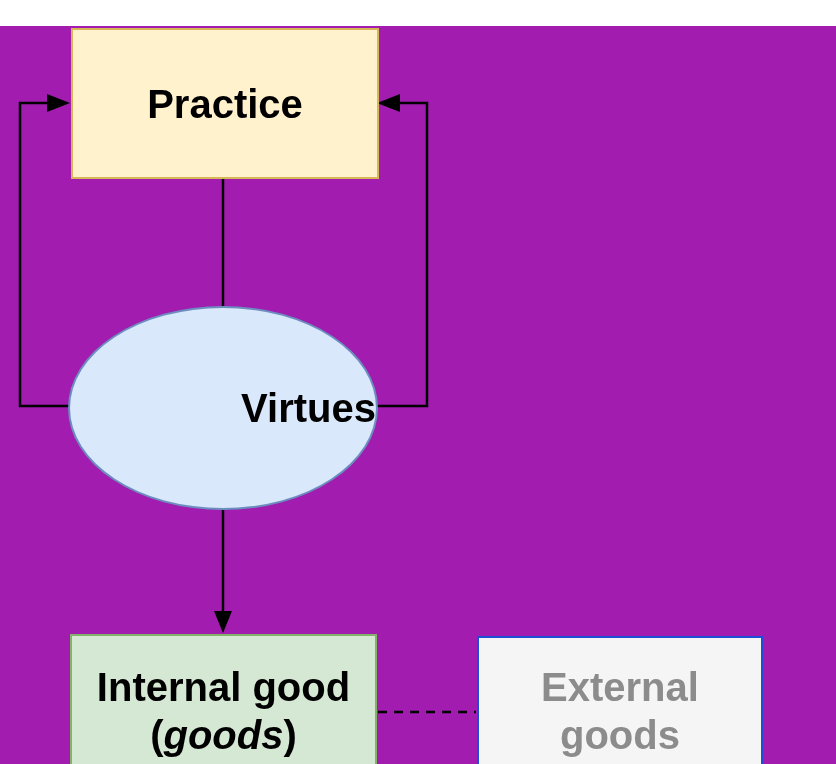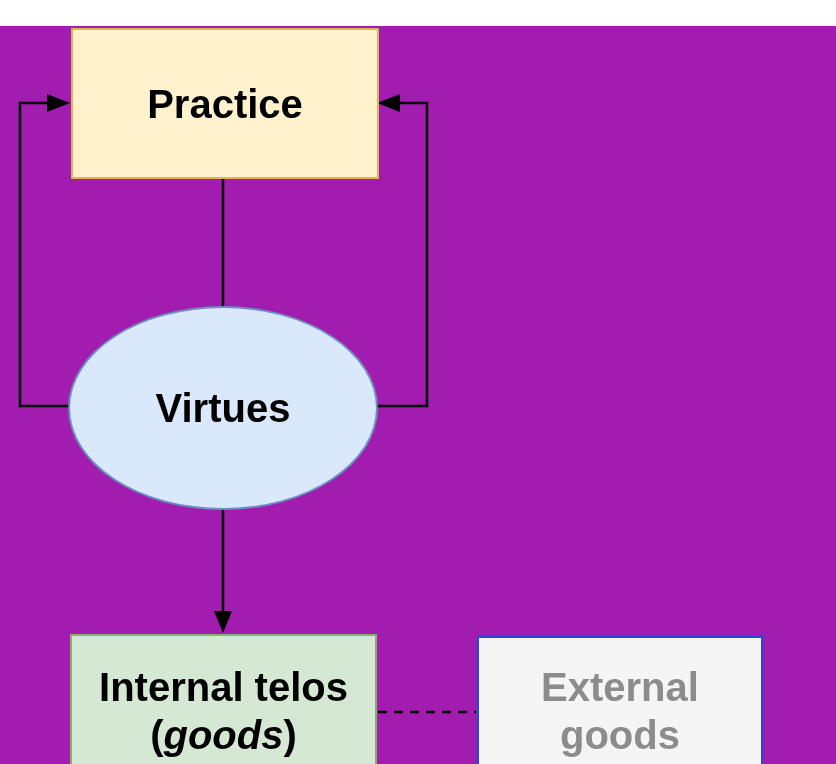--- a/index.html
+++ b/index.html
@@ -45,20 +45,21 @@
     border: 2px solid #d6b656;
   }
   #node-virtues {
     left: 68px;
     top: 280px;
     width: 310px;
     height: 204px;
     background: #dae8fc;
     border: 2px solid #6c8ebf;
     border-radius: 50%;
+    align-items: flex-end;
   }
   #node-internal-good {
     left: 70px;
     top: 608px;
     width: 307px;
     height: 154px;
     background: #d5e8d4;
     border: 2px solid #82b366;
   }
   #node-external-goods {
@@ -109,21 +110,21 @@
 
   <div class="node" id="node-practice">
     <span>Practice</span>
   </div>
 
   <div class="node" id="node-virtues">
     <span>Virtues</span>
   </div>
 
   <div class="node" id="node-internal-good">
-    <span>Internal telos</span>
+    <span>Internal good</span>
     <span><span>(</span><span class="italic">goods</span><span>)</span></span>
   </div>
 
   <div class="node" id="node-external-goods">
     <span>External goods</span>
   </div>
 
 </div>
 
 </body></html>

